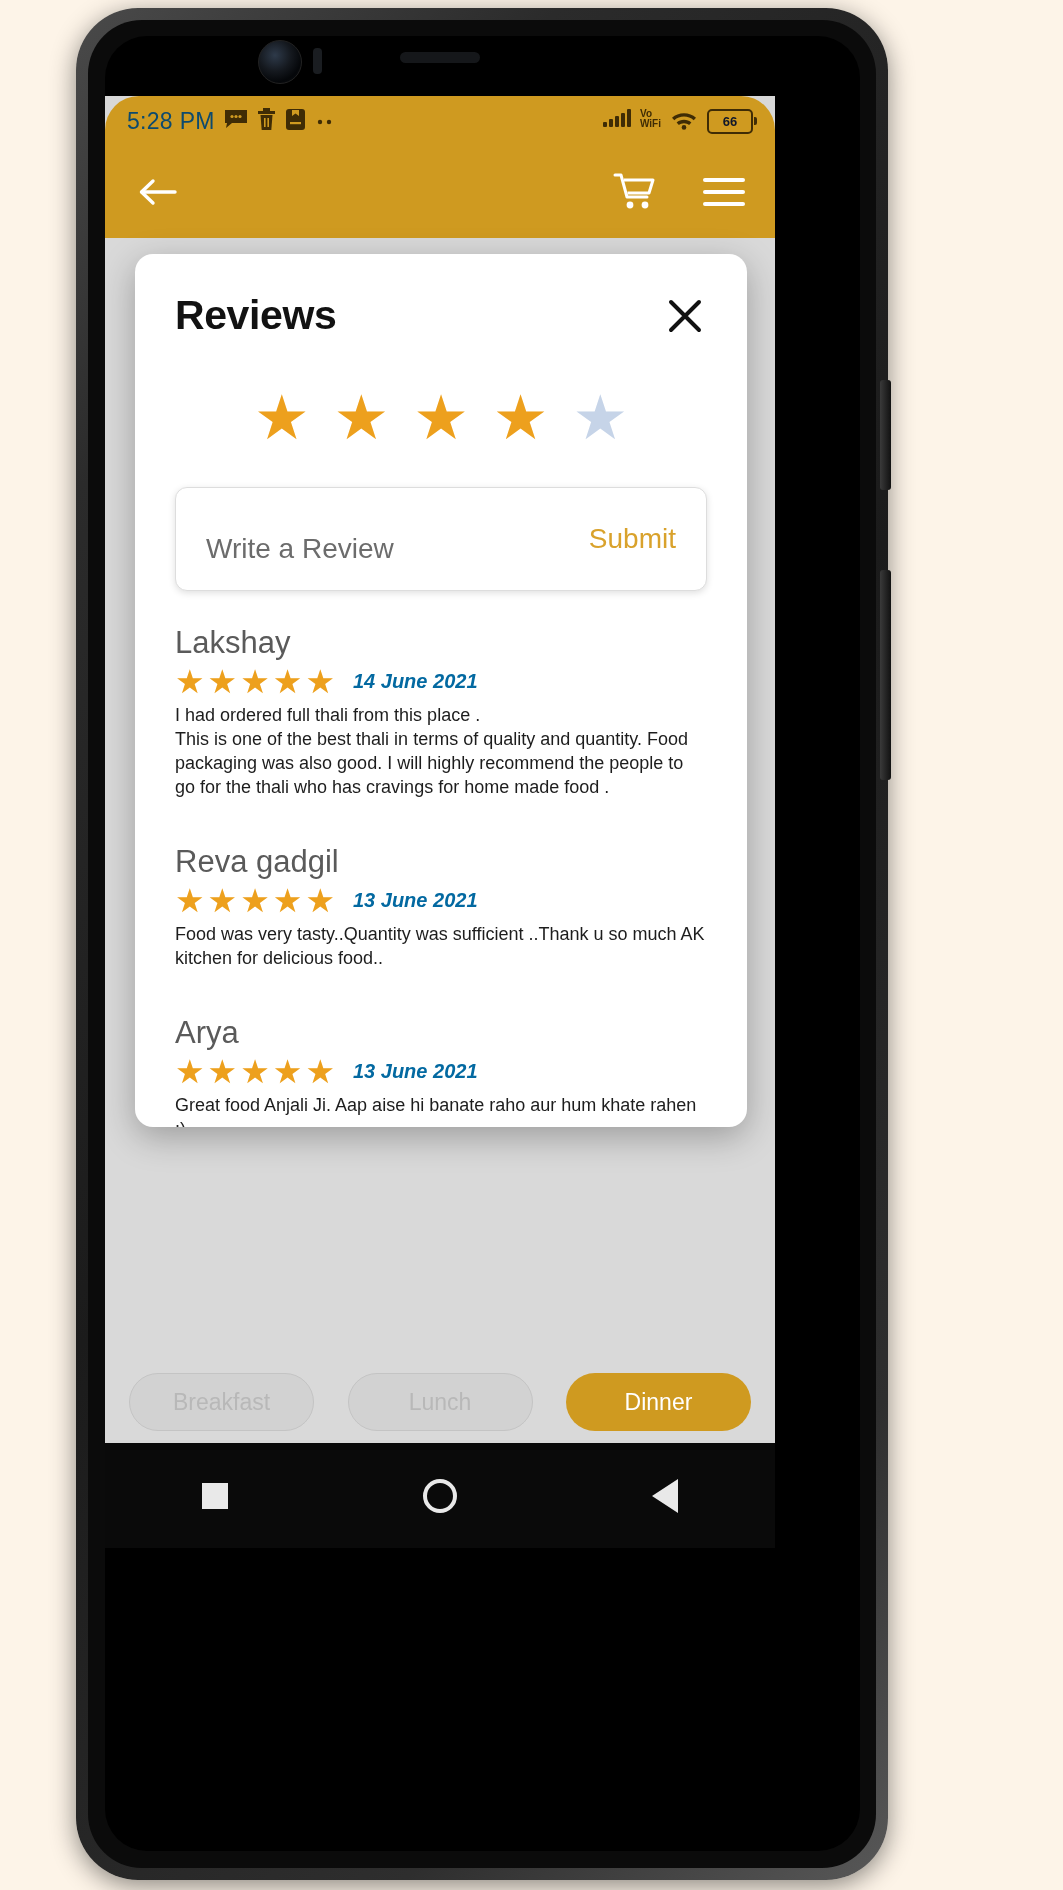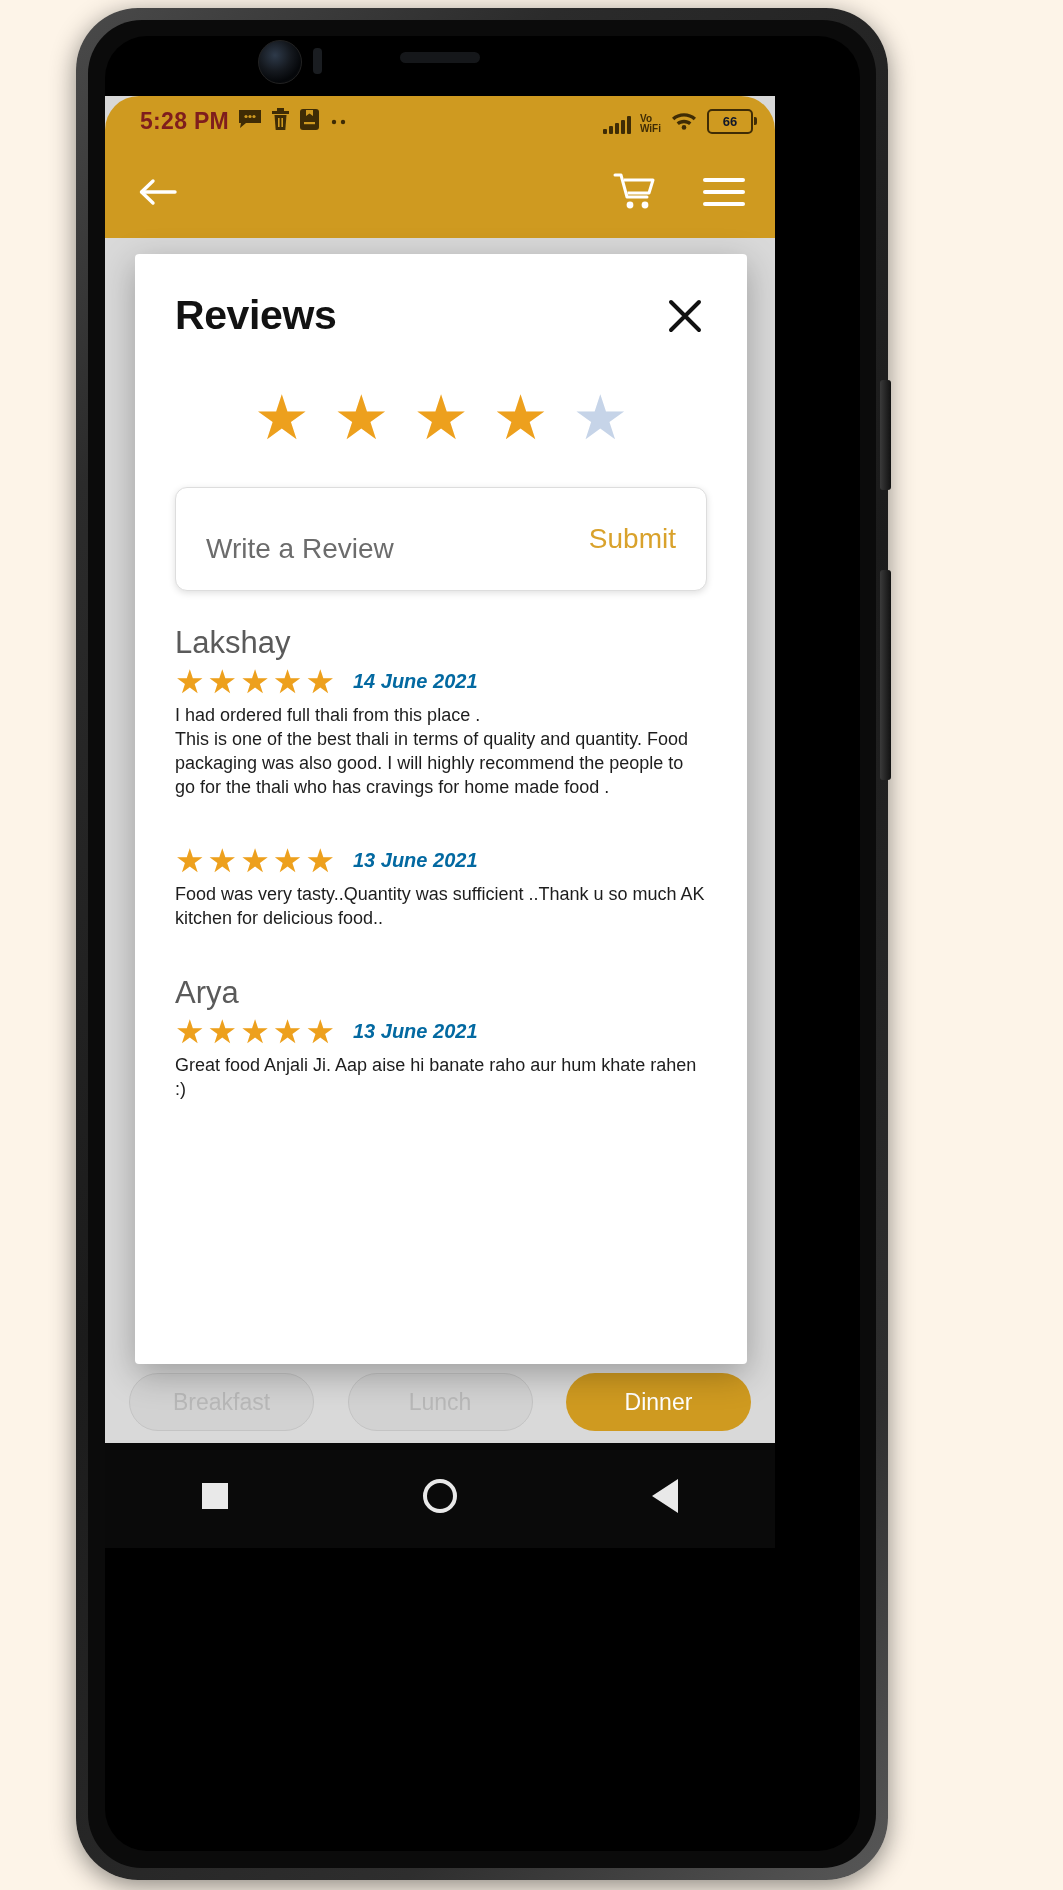--- a/index.html
+++ b/index.html
@@ -53,23 +53,23 @@
   
   #status-bar{
     position:absolute;left:0;top:0;width:670px;height:50px;
     background:#cf9a20;
     border-top-left-radius:34px;border-top-right-radius:34px;
     display:flex;align-items:center;
     padding:0 22px;box-sizing:border-box;
     color:#4a3407;
   }
   #status-left{display:flex;align-items:center;gap:9px;flex:1;}
-  #status-time{font-size:23px;font-weight:bold;letter-spacing:.3px;color:#7f1d1d;margin-left:13px;}
+  #status-time{font-size:23px;font-weight:normal;letter-spacing:.3px;color:#0c4a6e;}
   .sb-ico{display:inline-block;}
-  #status-right{display:flex;align-items:flex-end;gap:9px;}
+  #status-right{display:flex;align-items:flex-start;gap:9px;}
   #signal-bars{display:flex;align-items:flex-end;gap:2px;height:18px;}
   #signal-bars i{display:block;width:4px;background:#3f2c05;border-radius:1px;}
   #signal-bars i:nth-child(1){height:5px;}
   #signal-bars i:nth-child(2){height:8px;}
   #signal-bars i:nth-child(3){height:11px;}
   #signal-bars i:nth-child(4){height:14px;}
   #signal-bars i:nth-child(5){height:18px;}
   #vowifi-label{font-size:10px;font-weight:bold;line-height:10px;color:#3f2c05;text-align:left;}
   #battery-icon{
     width:42px;height:21px;border:2.5px solid #3f2c05;border-radius:5px;
@@ -111,22 +111,22 @@
   .meal-chip.inactive{background:#d2d2d2;border:1px solid #c4c4c4;color:#b8b8b8;}
   .meal-chip.active{background:#cf9a20;color:#fff;}
   #order-till-row{
     position:absolute;left:0;top:1198px;width:670px;height:46px;
     display:flex;align-items:center;justify-content:space-between;
     padding:0 24px;box-sizing:border-box;
   }
 
   
   #reviews-dialog{
-    position:absolute;left:30px;top:158px;width:612px;height:1110px;
-    background:#fff;border-radius:4px;
+    position:absolute;left:30px;top:158px;width:612px;height:873px;
+    background:#fff;border-radius:18px;
     box-shadow:0 10px 34px rgba(0,0,0,.28);
     overflow:hidden;
   }
   #dialog-header{
     display:flex;align-items:center;justify-content:space-between;
     padding:38px 40px 0 40px;
   }
   #dialog-title{font-size:41px;font-weight:bold;color:#121212;letter-spacing:-.4px;}
   #close-icon{width:44px;height:44px;cursor:pointer;}
 
@@ -322,20 +322,21 @@
             <span class="mini-star">★</span>
             <span class="mini-star">★</span>
           </span>
           <span class="review-date">14 June 2021</span>
         </div>
         <div class="review-text" style="white-space:pre-line">I had ordered full thali from this place .
 This is one of the best thali in terms of quality and quantity. Food packaging was also good. I will highly recommend the people to go for the thali who has cravings for home made food .</div>
       </div>
 
       <div class="review-item">
+        <div class="reviewer-name">Reva gadgil</div>
         <div class="review-meta">
           <span class="mini-stars">
             <span class="mini-star">★</span>
             <span class="mini-star">★</span>
             <span class="mini-star">★</span>
             <span class="mini-star">★</span>
             <span class="mini-star">★</span>
           </span>
           <span class="review-date">13 June 2021</span>
         </div>

